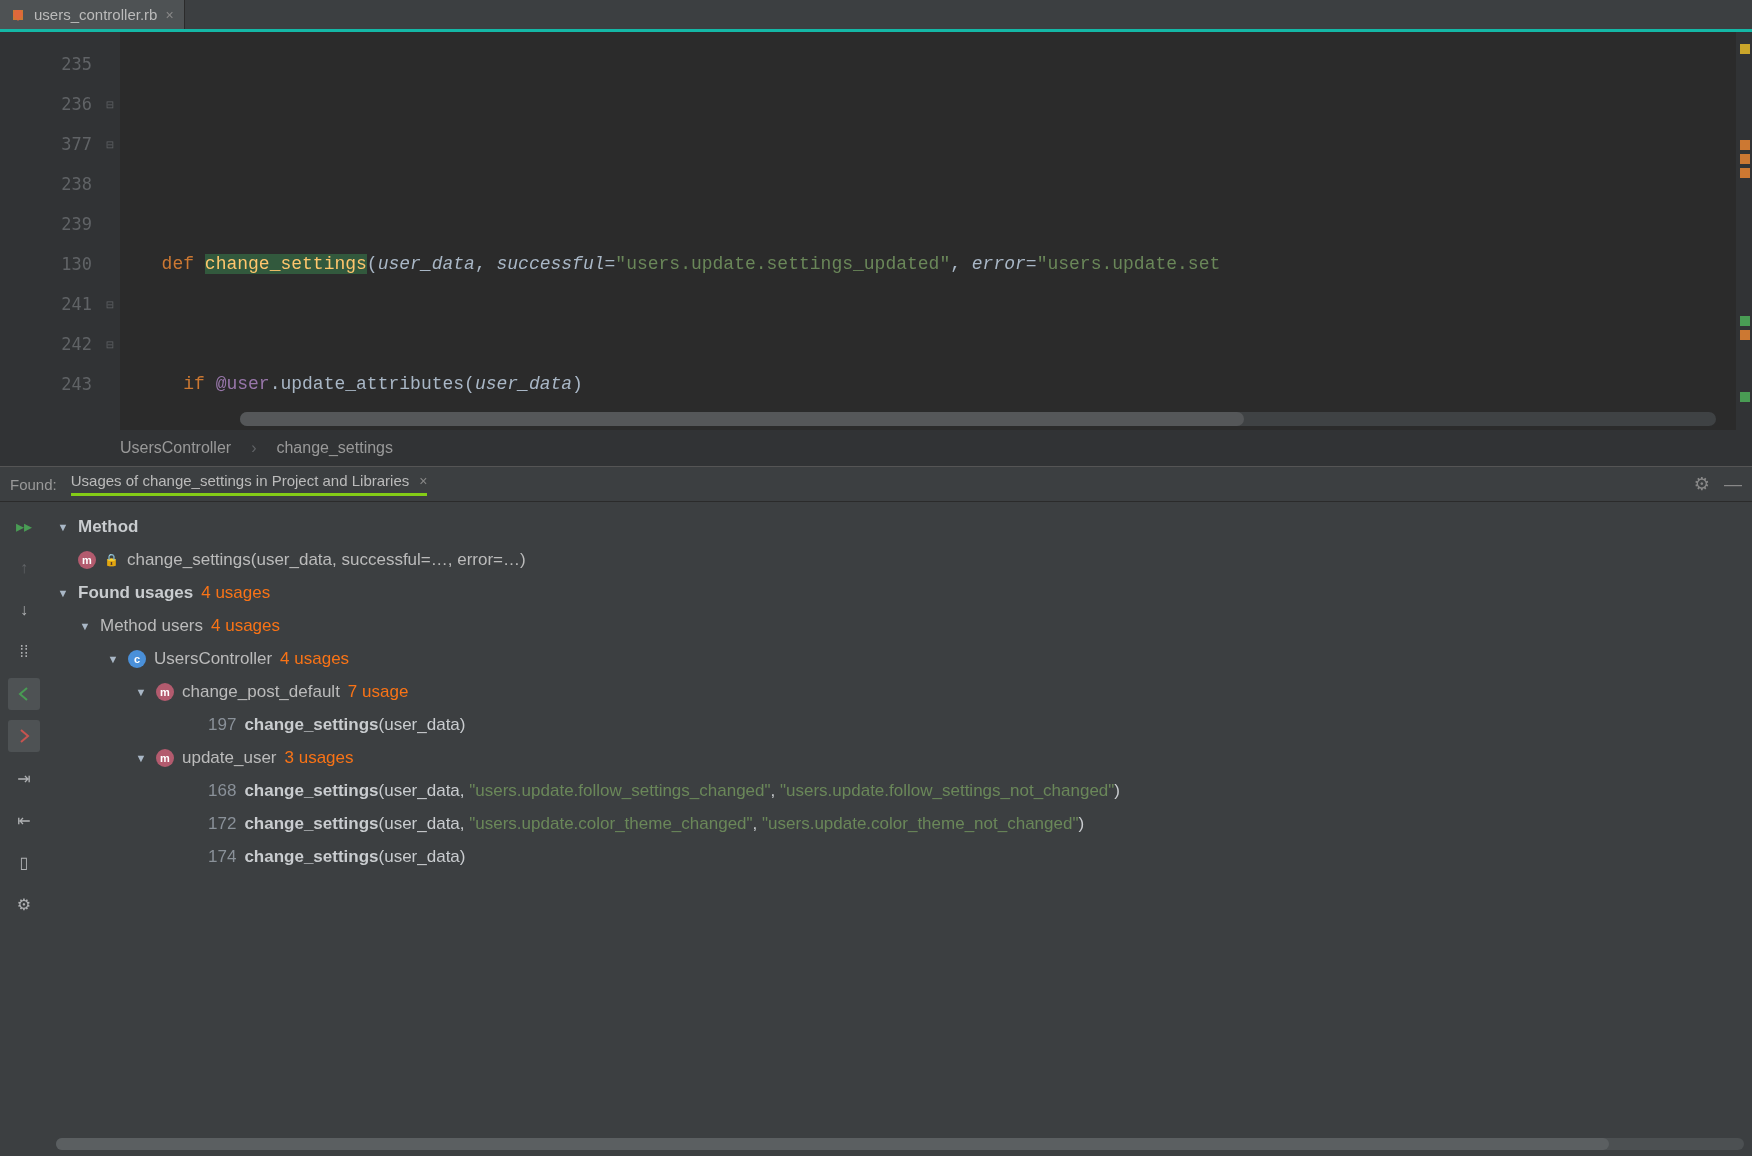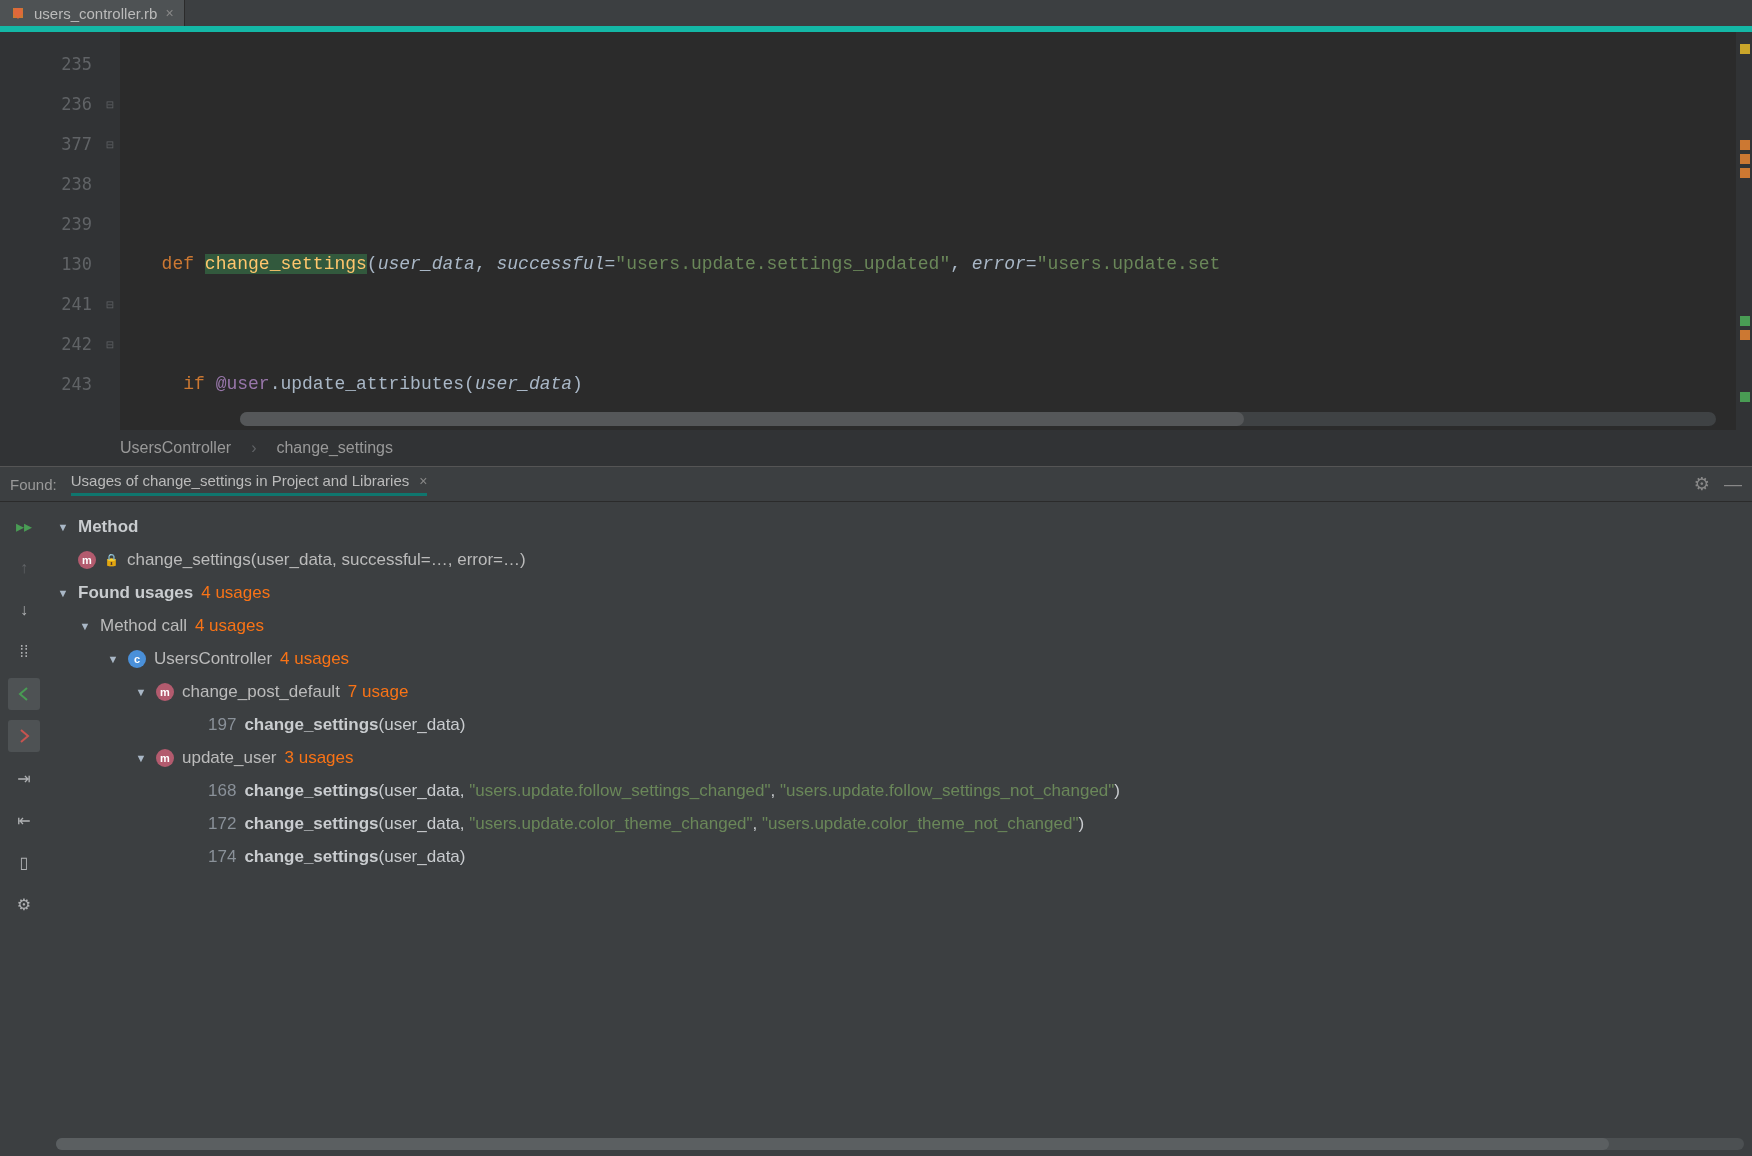--- a/index.html
+++ b/index.html
@@ -9,21 +9,21 @@
   color: #bbbbbb;
   font-size: 15px;
   overflow: hidden;
   width: 1752px;
   height: 1156px;
 }
 .tab-bar {
   background: #3c3f41;
   height: 32px;
   display: flex;
-  border-bottom: 6px solid #14b8a6;
+  border-bottom: 3px solid #14b8a6;
 }
 .tab {
   display: flex;
   align-items: center;
   padding: 0 10px;
   gap: 8px;
   background: #4e5254;
   border-right: 1px solid #2b2b2b;
   color: #bbbbbb;
   height: 100%;
@@ -112,21 +112,21 @@
   background:#3c3f41;
   height:36px;
   display:flex;align-items:center;gap:14px;
   padding:0 10px;
   border-top:1px solid #555;
   border-bottom:1px solid #2b2b2b;
 }
 .find-label { color:#999; }
 .find-tab {
   color:#bbb;
-  border-bottom:3px solid #0f766e;
+  border-bottom:3px solid #84cc16;
   padding-bottom:4px;
   display:flex;align-items:center;gap:10px;
 }
 .find-tab-close { color:#888;font-size:14px; }
 .find-spacer { flex:1; }
 .find-icon { color:#888; font-size:18px;cursor:pointer; }
 .results {
   display:flex;
   height: 654px;
 }
@@ -294,21 +294,21 @@
       <span class="lock-icon">🔒</span>
       <span>change_settings(user_data, successful=…, error=…)</span>
     </div>
     <div class="tree-row ind0">
       <span class="tree-arrow">▼</span>
       <span class="bold">Found usages</span>
       <span class="usages-count">4 usages</span>
     </div>
     <div class="tree-row ind1">
       <span class="tree-arrow">▼</span>
-      <span>Method call</span>
+      <span>Method users</span>
       <span class="usages-count">4 usages</span>
     </div>
     <div class="tree-row ind2">
       <span class="tree-arrow">▼</span>
       <span class="badge-c">c</span>
       <span>UsersController</span>
       <span class="usages-count">4 usages</span>
     </div>
     <div class="tree-row ind3">
       <span class="tree-arrow">▼</span>

